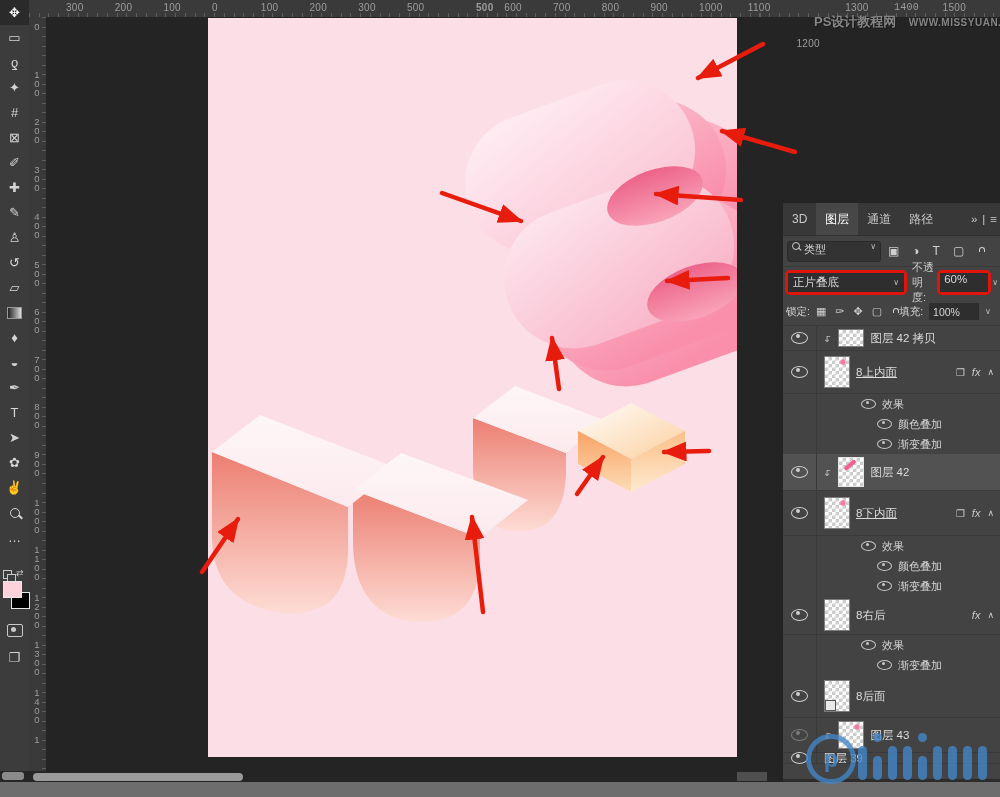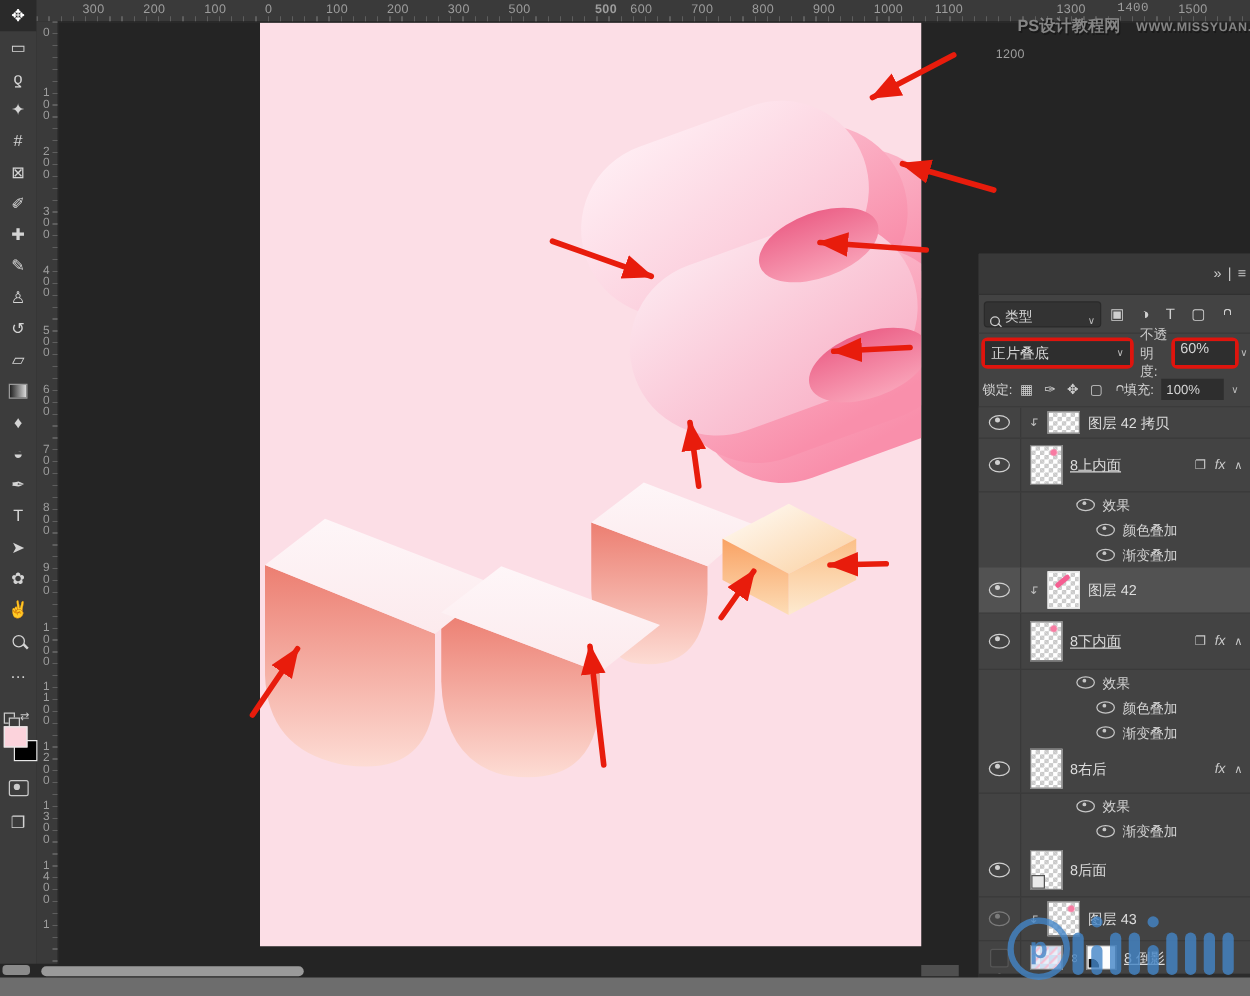--- a/index.html
+++ b/index.html
@@ -50,21 +50,21 @@
   .logo-dot{position:absolute;width:9px;height:9px;border-radius:50%;background:#4486c8;bottom:50px;}
   
   #panel{left:783px;top:203px;width:217px;height:577px;background:#434343;z-index:7;
          color:#d6d6d6;font-size:11.5px;}
   #tabs{height:32px;background:#383838;display:flex;align-items:stretch;border-bottom:1px solid #313131;}
   .tab{padding:0 9px;display:flex;align-items:center;font-size:12px;color:#c9c9c9;}
   .tab.active{background:#474747;color:#fff;}
   #tabs-right{margin-left:auto;display:flex;align-items:center;gap:5px;padding-right:3px;color:#c9c9c9;}
   #filter-row{height:30px;display:flex;align-items:center;border-bottom:1px solid #3a3a3a;padding:0 4px;gap:7px;}
   #search-box{width:84px;height:19px;background:#333;border:1px solid #2a2a2a;border-radius:3px;
-              display:flex;align-items:flex-end;gap:4px;padding:0 4px;font-size:11px;}
+              display:flex;align-items:flex-start;gap:4px;padding:0 4px;font-size:11px;}
   .mini-mag{width:6px;height:6px;border:1.3px solid #cfcfcf;border-radius:50%;position:relative;flex-shrink:0;}
   .mini-mag::after{content:"";position:absolute;width:1.4px;height:3.5px;background:#cfcfcf;left:5.4px;top:5.4px;
                    transform:rotate(-45deg);transform-origin:top left;}
   .f-caret{margin-left:auto;font-size:8px;color:#bbb;}
   .f-icon{font-size:12px;color:#cfcfcf;}
   .mini-lock{width:9px;height:7px;background:#cfcfcf;border-radius:1px;position:relative;margin-top:4px;}
   .mini-lock::before{content:"";position:absolute;left:1.5px;top:-4px;width:4px;height:4px;
                      border:1.5px solid #cfcfcf;border-bottom:none;border-radius:3px 3px 0 0;}
   #blend-row{height:31px;display:flex;align-items:center;padding:0 2px;}
   .red-box{border:3px solid #df140d;border-radius:5px;display:flex;align-items:center;}
@@ -363,20 +363,26 @@
       <span class="rl-label" style="top: 718.25px;">1</span>
     </div>
 
   <div id="wm-top" class="abs">
     <span id="wm-title">PS设计教程网</span>
     <span id="wm-url">WWW.MISSYUAN.NET</span>
   </div>
 
   <div id="panel" class="abs">
     <div id="tabs">
+      <div id="tabs-left" style="display:flex">
+          <div class="tab">3D</div>
+          <div class="tab active">图层</div>
+          <div class="tab">通道</div>
+          <div class="tab">路径</div>
+        </div>
       <div id="tabs-right">
         <span>»</span>
         <span>|</span>
         <span>≡</span>
       </div>
     </div>
     <div id="filter-row">
       <div id="search-box">
         <span class="mini-mag"></span>
         <span>类型</span>
@@ -550,31 +556,20 @@
         <div class="lrow" style="height: 34px;">
           <div class="eye-cell">
             <span class="eye dim"></span>
           </div>
           <div class="lcontent">
             <span class="clip">↴</span>
             <span class="thumb pinkmark" style="width: 24px; height: 26px;"></span>
             <span class="lname">图层 43</span>
           </div>
         </div>
-        <div class="lrow" style="height: 26px;">
-          <div class="eye-cell">
-            <span class="eye-off"></span>
-          </div>
-          <div class="lcontent">
-            <span class="thumb reflect" style="width: 24px; height: 18px;"></span>
-            <span class="linkchain">∞</span>
-            <span class="thumb maskt" style="width: 22px; height: 18px;"></span>
-            <span class="lname u">8 倒影</span>
-          </div>
-        </div>
         <div class="lrow" style="height: 10px;">
           <div class="eye-cell">
             <span class="eye"></span>
           </div>
           <div class="lcontent">
             <span class="lname">图层 39</span>
           </div>
         </div>
       </div>
   </div>

